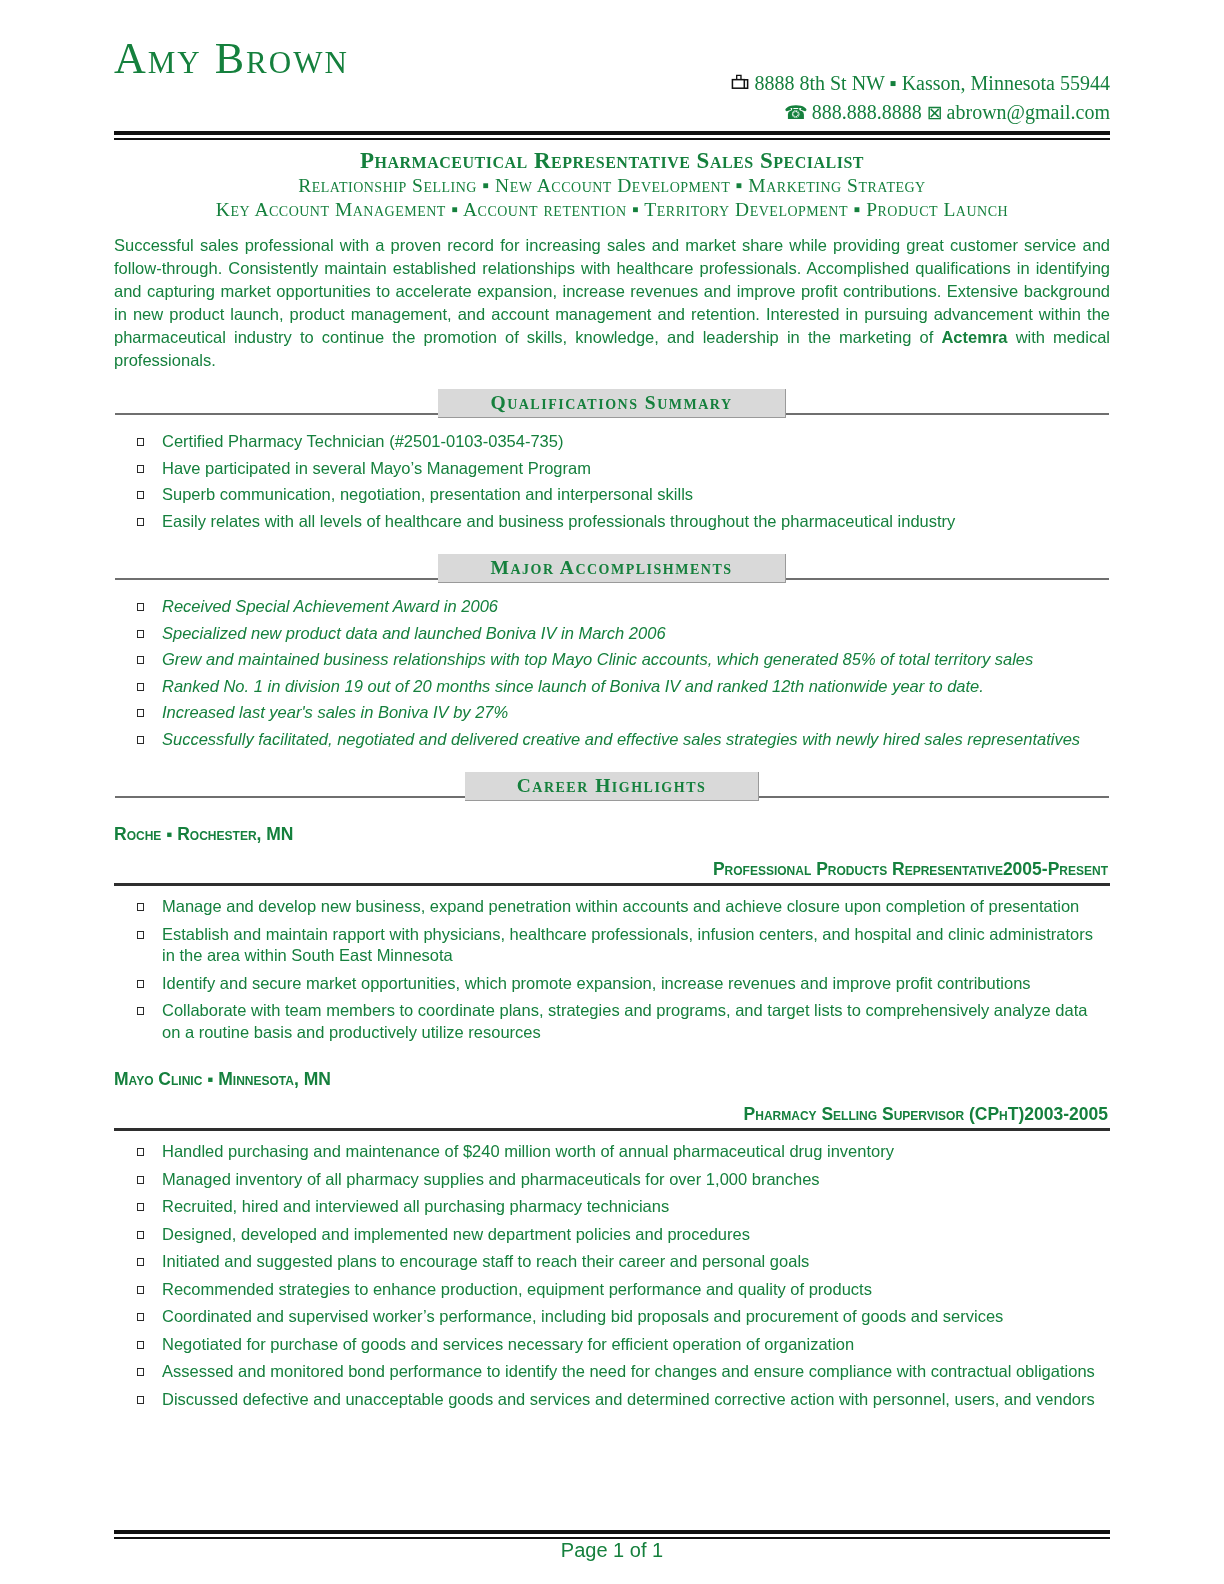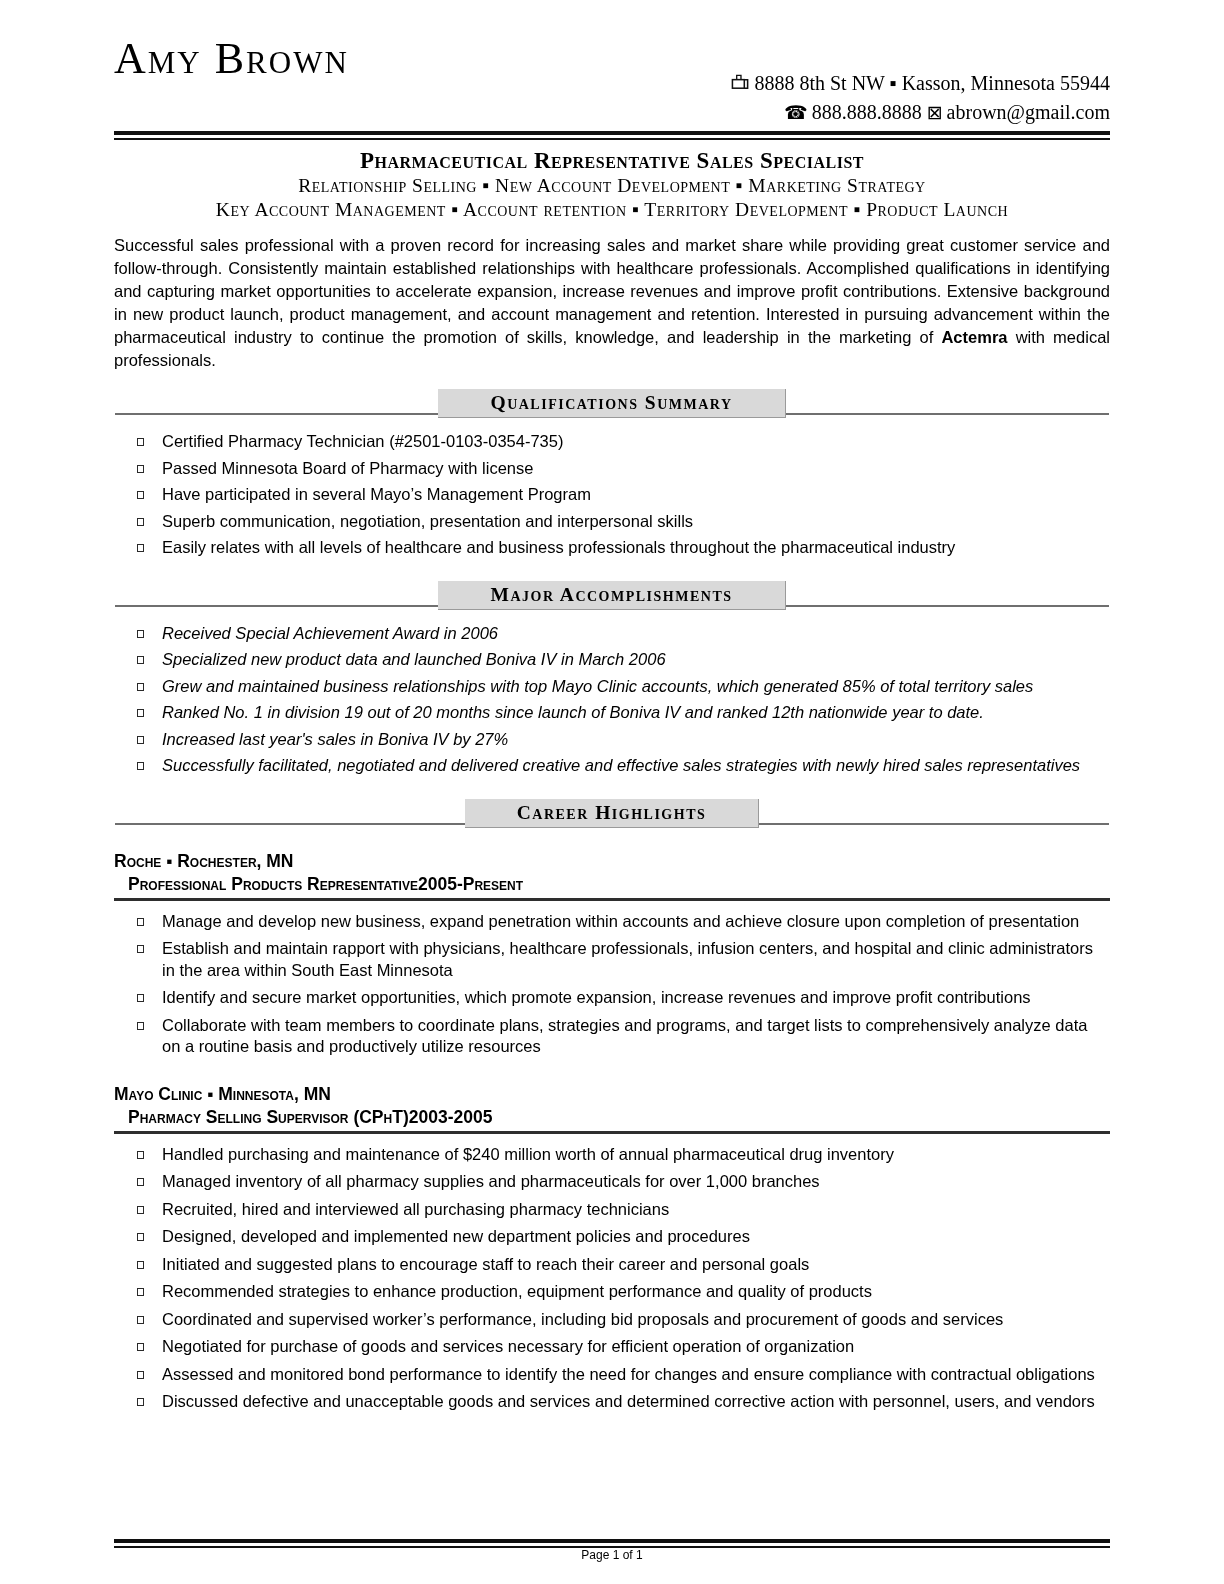--- a/index.html
+++ b/index.html
@@ -1,21 +1,21 @@
 <!DOCTYPE html>
 <html style="--rule: #101010; --section-box: #d9d9d9; --section-line: #6f6f6f;"><head>
 <meta charset="utf-8">
 <style>
   * { box-sizing: border-box; }
   html, body { margin: 0; padding: 0; background: #e8e8e8; }
   .page {
     width: 1224px; height: 1584px; margin: 0 auto; background: #ffffff;
     padding: 36px 114px 0 114px;
     font-family: "Liberation Sans", sans-serif;
-    color: #000000;
+    color: #15803d;
     display: flex; flex-direction: column;
     overflow: hidden;
   }
   
   .name {
     font-family: "Liberation Serif", serif; font-variant: small-caps;
     font-weight: 400; font-size: 44px; letter-spacing: 2px;
     line-height: 1.05; margin: 0;
   }
   .contact {
@@ -67,27 +67,27 @@
     width: 5px; height: 6px; border: 1.5px solid #2a2a2a; background: #fff;
   }
   ul.italic li { font-style: italic; }
   ul.career li { margin-bottom: 6px; }
   
   .job { margin-top: 19px; }
   .company {
     font-weight: 700; font-variant: small-caps; font-size: 17.5px; line-height: 22px;
   }
   .role-row {
-    display: flex; justify-content: flex-start; align-items: baseline;
-    border-bottom: 3px solid #2e2e2e; padding: 1px 2px 3px 14px; margin-top: 1px;
+    display: flex; justify-content: flex-end; align-items: baseline;
+    border-bottom: 3px solid #2e2e2e; padding: 1px 2px 3px 14px; margin-top: 13px;
   }
   .role, .dates { font-weight: 700; font-variant: small-caps; font-size: 17.5px; }
   
   .footer { margin-top: auto; padding-bottom: 22px; }
-  .page-num { text-align: center; font-size: 12px; }
+  .page-num { text-align: center; font-size: 20px; }
 </style>
 </head>
 <body>
 
 <div class="page">
 
   <h1 class="name">Amy Brown</h1>
 
   <div class="contact">
     <div class="row">
@@ -112,21 +112,20 @@
   </div>
 
   <p class="summary"><span>Successful sales professional with a proven record for increasing sales and market share while providing great customer service and follow-through. Consistently maintain established relationships with healthcare professionals. Accomplished qualifications in identifying and capturing market opportunities to accelerate expansion, increase revenues and improve profit contributions. Extensive background in new product launch, product management, and account management and retention. Interested in pursuing advancement within the pharmaceutical industry to continue the promotion of skills, knowledge, and leadership in the marketing of </span><strong>Actemra</strong><span> with medical professionals.</span></p>
 
   <div class="section-head">
     <div class="line"></div>
     <span class="label">Qualifications Summary</span>
   </div>
   <ul class="bullets">
     <li>Certified Pharmacy Technician (#2501-0103-0354-735)</li>
-    <li>Passed Minnesota Board of Pharmacy with license</li>
     <li>Have participated in several Mayo’s Management Program</li>
     <li>Superb communication, negotiation, presentation and interpersonal skills</li>
     <li>Easily relates with all levels of healthcare and business professionals throughout the pharmaceutical industry</li>
   </ul>
 
   <div class="section-head">
     <div class="line"></div>
     <span class="label">Major Accomplishments</span>
   </div>
   <ul class="bullets italic">

